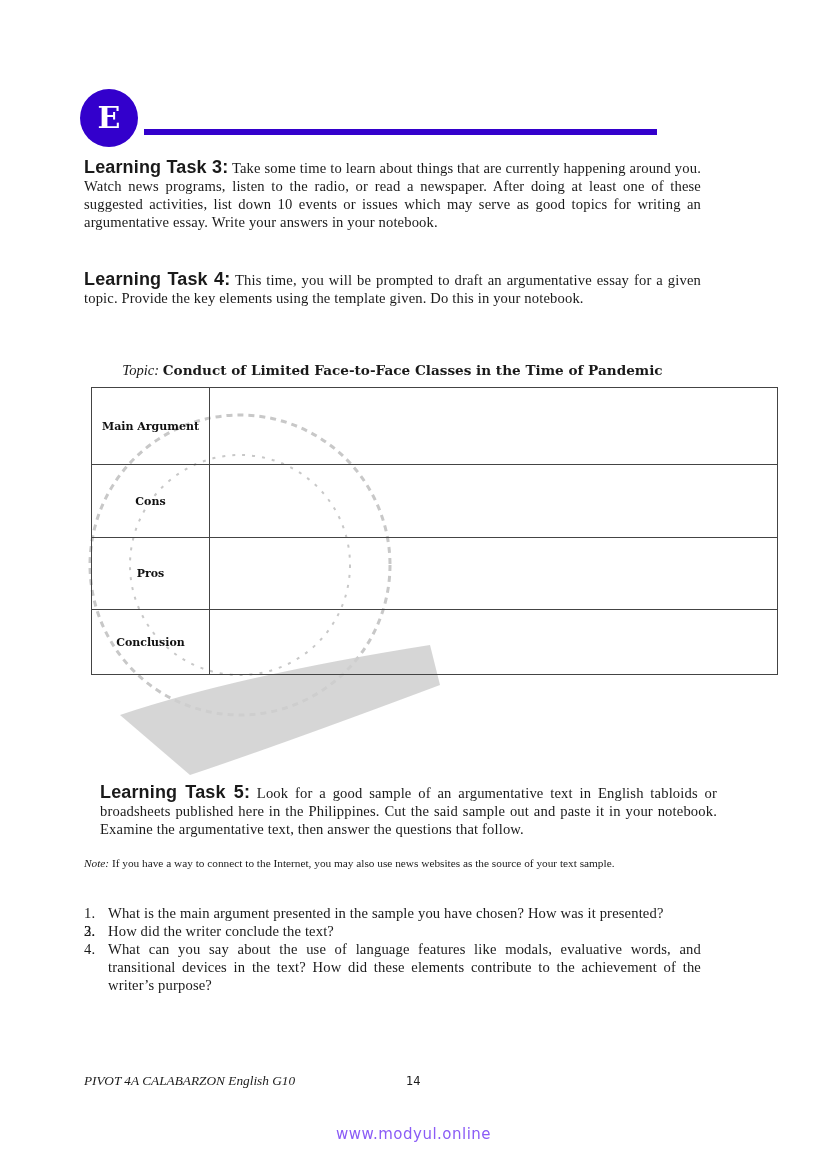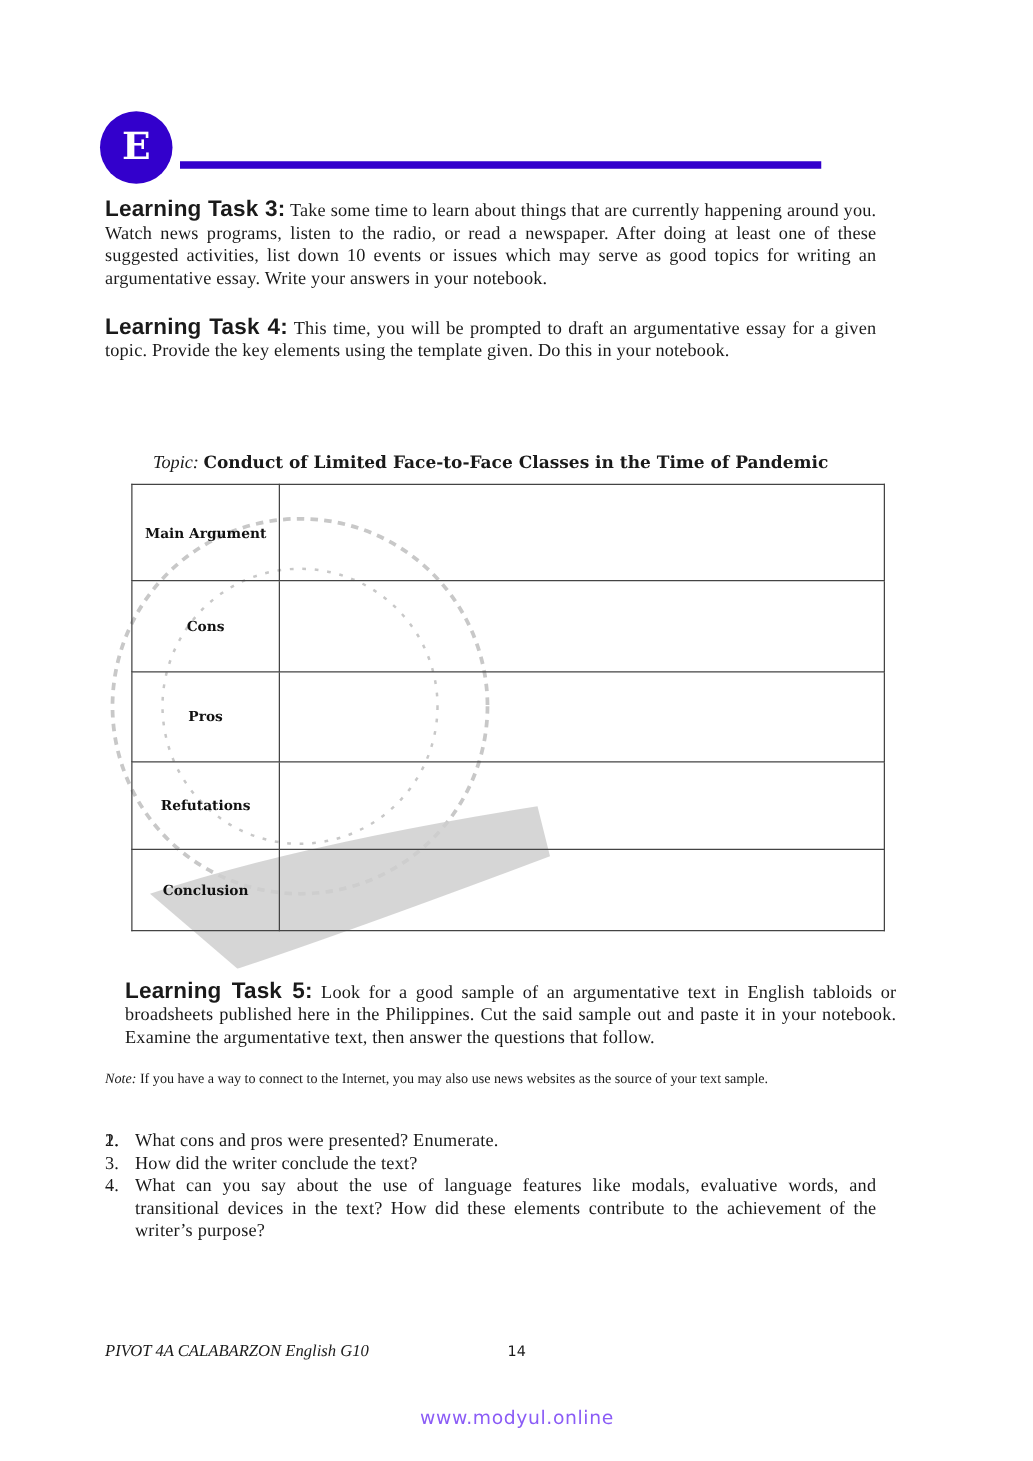--- a/index.html
+++ b/index.html
@@ -22,34 +22,34 @@
       background: #3300cc;
     }
     .para {
       position: absolute; left: 84px; width: 617px;
       font-size: 14.6px; line-height: 18px; text-align: justify;
       font-family: "Liberation Serif", serif;
       letter-spacing: 0.15px;
     }
     .para b { font-family: Liberation Sans, sans-serif; font-size: 18px; }
     .task3 { top: 158px; }
-    .task4 { top: 252px; }
+    .task4 { top: 270px; }
     .topic {
       position: absolute; left: 84px; width: 617px; top: 350px;
       text-align: center; font-size: 14.6px; font-family: "Liberation Serif", serif; margin-top: 12px;
     }
     .topic i { font-style: italic; }
     .topic b { font-family: "DejaVu Serif", serif; font-size: 13.6px; font-weight: bold; }
 
     .watermark {
       position: absolute; left: 80px; top: 385px; width: 370px; height: 390px;
       pointer-events: none;
     }
     table.template {
-      position: absolute; left: 105px; top: 387px; width: 603px;
+      position: absolute; left: 91px; top: 387px; width: 687px;
       border-collapse: collapse; background: transparent;
     }
     table.template td {
       border: 1.3px solid #444; padding: 0;
     }
     table.template td.label {
       width: 117px; text-align: center; vertical-align: middle;
       font-family: "DejaVu Serif", serif; font-weight: bold; font-size: 11px;
       color: #111;
     }
@@ -116,46 +116,42 @@
       <td></td>
     </tr>
     <tr style="height:73px">
       <td class="label">Cons</td>
       <td></td>
     </tr>
     <tr style="height:72px">
       <td class="label">Pros</td>
       <td></td>
     </tr>
-    <tr style="height:70px">
-      <td class="label">Refutations</td>
-      <td></td>
-    </tr>
     <tr style="height:65px">
       <td class="label">Conclusion</td>
       <td></td>
     </tr>
   </tbody>
 </table>
 
 <p class="para task5" style="margin:16px">
   <b>Learning Task 5:</b><span> Look for a good sample of an argumentative text in English tabloids or broadsheets published here in the Philippines. Cut the said sample out and paste it in your notebook. Examine the argumentative text, then answer the questions that follow.</span>
 </p>
 
 <p class="note" style="margin:0">
   <i>Note:</i><span> If you have a way to connect to the Internet, you may also use news websites as the source of your text sample.</span>
 </p>
 
 <ol class="questions">
   <li>
     <span class="num">1.</span>
+    <span>What is the main argument presented in the sample you have chosen? How was it presented?</span>
   </li>
   <li>
     <span class="num">2.</span>
-    <span>What cons and pros were presented? Enumerate.</span>
   </li>
   <li>
     <span class="num">3.</span>
     <span>How did the writer conclude the text?</span>
   </li>
   <li>
     <span class="num">4.</span>
     <span>What can you say about the use of language features like modals, evaluative words, and transitional devices in the text? How did these elements contribute to the achievement of the writer’s purpose?</span>
   </li>
 </ol>

